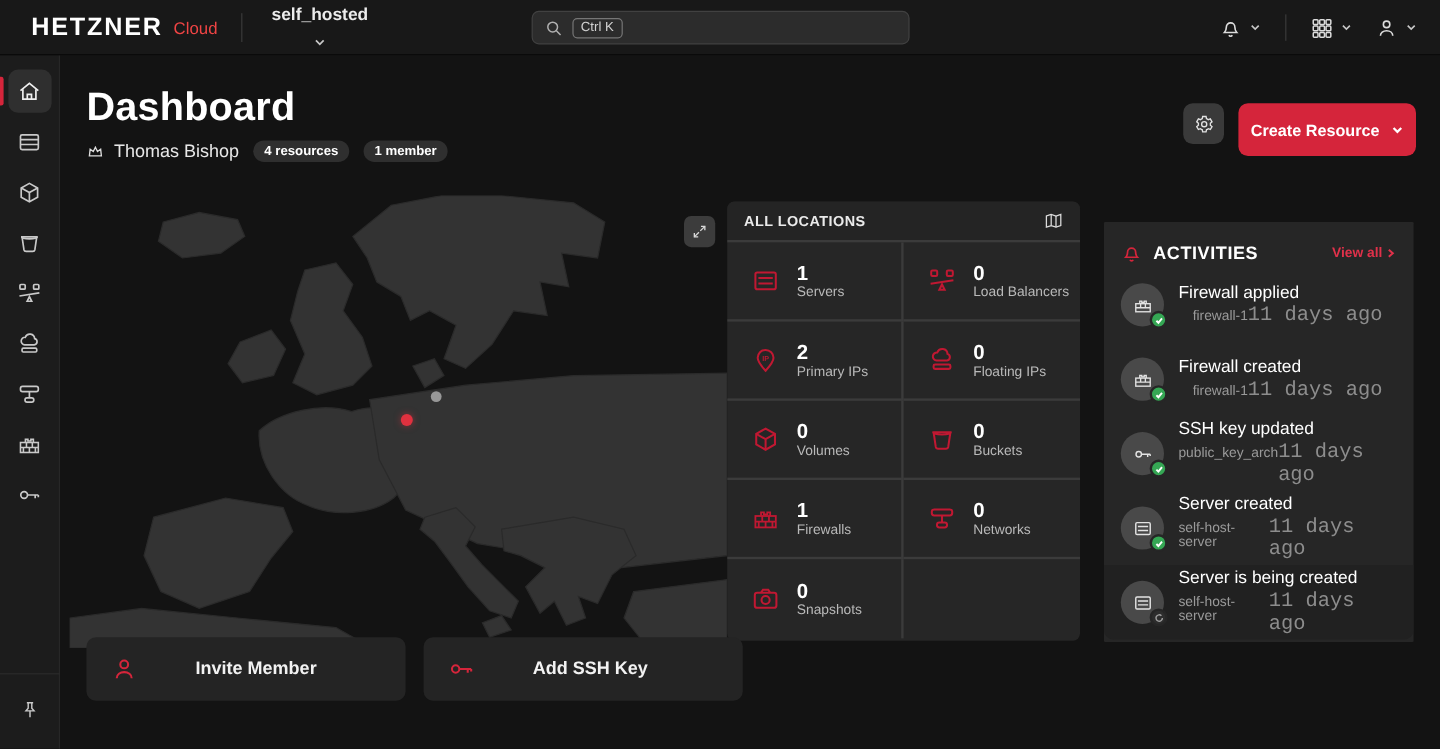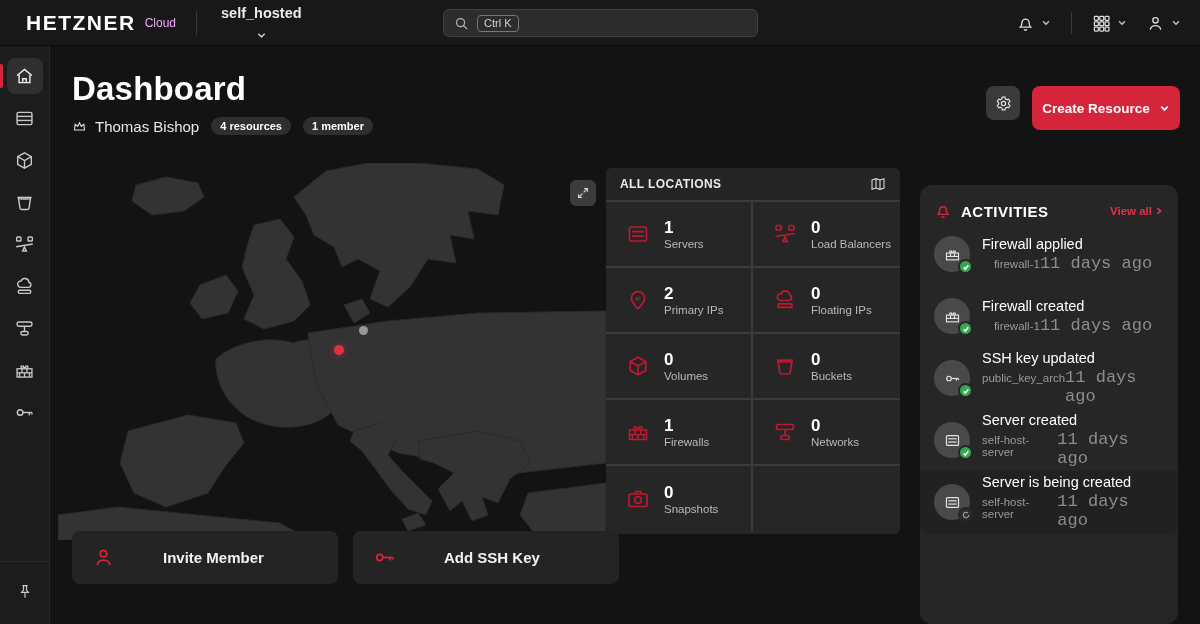--- a/index.html
+++ b/index.html
@@ -10,21 +10,21 @@
   *{margin:0;padding:0;box-sizing:border-box;}
   html,body{width:1200px;height:624px;overflow:hidden;background:var(--bg);
     font-family:"Liberation Sans","DejaVu Sans",sans-serif;color:var(--txt);}
   .app{position:relative;width:1200px;height:624px;background:var(--bg);}
   svg{display:block;}
 
   
   .topbar{position:absolute;top:0;left:0;right:0;height:46px;background:var(--topbar);
     display:flex;align-items:center;z-index:5;border-bottom:1px solid #0a0a0a;}
   .logo{margin-left:26px;font-weight:800;font-size:21px;letter-spacing:1.5px;color:#fff;}
-  .logo-product{margin-left:9px;font-size:12px;color:#f0abfc;font-weight:400;}
+  .logo-product{margin-left:9px;font-size:14px;color:#ef4444;font-weight:400;}
   .tb-divider{width:1px;height:24px;background:#3a3a3a;margin-left:20px;}
   .project{margin-left:24px;display:flex;align-items:center;gap:9px;font-size:14.5px;
     font-weight:600;color:#ececec;cursor:pointer;flex-direction:column;}
   .chev{color:#c7c7c7;}
   .search{position:absolute;left:443px;top:9px;width:315px;height:28px;background:#2c2c2c;
     border:1px solid #414141;border-radius:6px;display:flex;align-items:center;
     padding:0 8px 0 10px;gap:8px;}
   .search input{flex:1;background:transparent;border:none;outline:none;color:#dcdcdc;
     font-size:13.5px;font-family:inherit;}
   .search input::placeholder{color:#9a9a9a;}
@@ -76,22 +76,22 @@
   .loc-grid{display:grid;grid-template-columns:1fr 1fr;grid-auto-rows:66px;}
   .stat-cell{display:flex;align-items:center;gap:14px;padding-left:20px;
     border-bottom:2px solid var(--line);cursor:pointer;}
   .stat-cell:nth-child(odd){border-right:2px solid var(--line);}
   .stat-cell:nth-child(9),.stat-cell:nth-child(10){border-bottom:none;}
   .stat-icon{width:24px;height:24px;color:var(--red-dk);flex:0 0 auto;}
   .stat-value{font-size:17px;font-weight:700;line-height:1.15;}
   .stat-label{font-size:11.5px;color:var(--muted);}
 
   
-  .act{position:absolute;left:920px;top:185px;width:258px;height:439px;background:var(--panel);
-    border-radius:12px;padding:14px 14px 0;}
+  .act{position:absolute;left:920px;top:185px;width:258px;height:350px;background:var(--panel);
+    border-radius:1px;padding:14px 14px 0;}
   .act-head{display:flex;align-items:center;gap:9px;height:24px;}
   .act-title{font-size:15px;font-weight:700;letter-spacing:.5px;}
   .view-all{margin-left:auto;display:flex;align-items:center;gap:2px;color:#e0314a;
     font-size:11.5px;font-weight:700;cursor:pointer;}
   .act-item{height:62px;display:flex;align-items:center;gap:12px;}
   .act-item.pending{background:#212121;margin:0 -14px;padding:0 14px;border-radius:0 0 8px 8px;}
   .avatar{position:relative;width:36px;height:36px;border-radius:50%;background:#494949;
     display:flex;align-items:center;justify-content:center;color:#e3e3e3;flex:0 0 auto;}
   .av-badge{position:absolute;right:-3px;bottom:-2px;width:15px;height:15px;border-radius:50%;
     border:2px solid var(--panel);display:flex;align-items:center;justify-content:center;}

